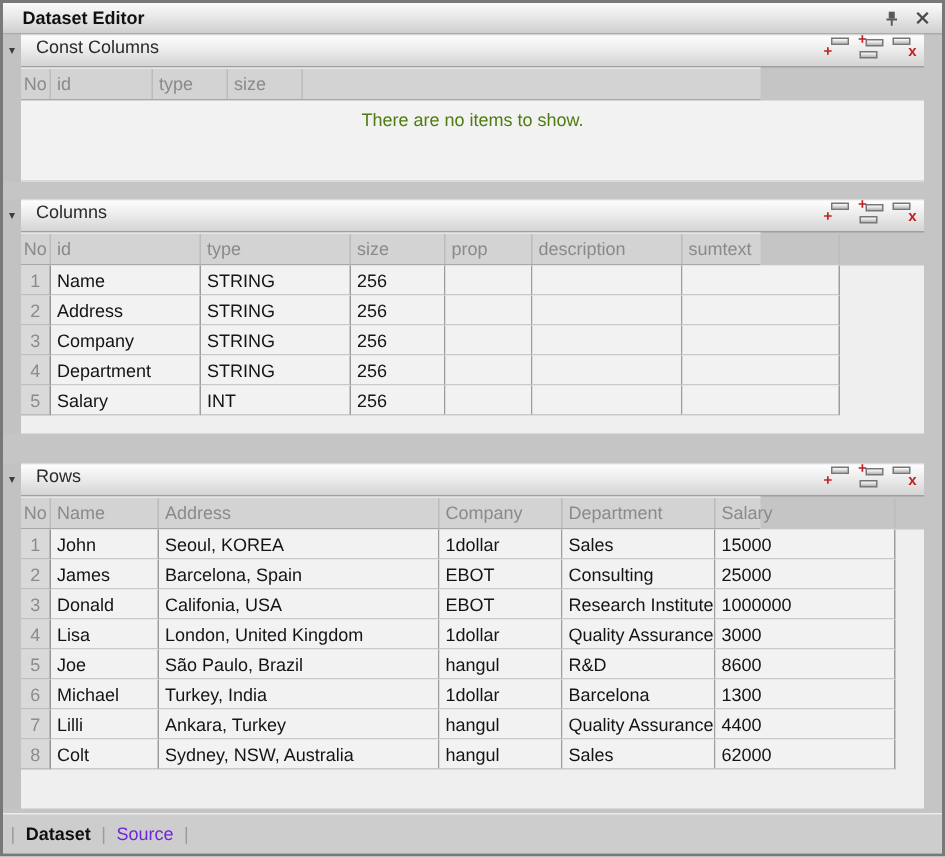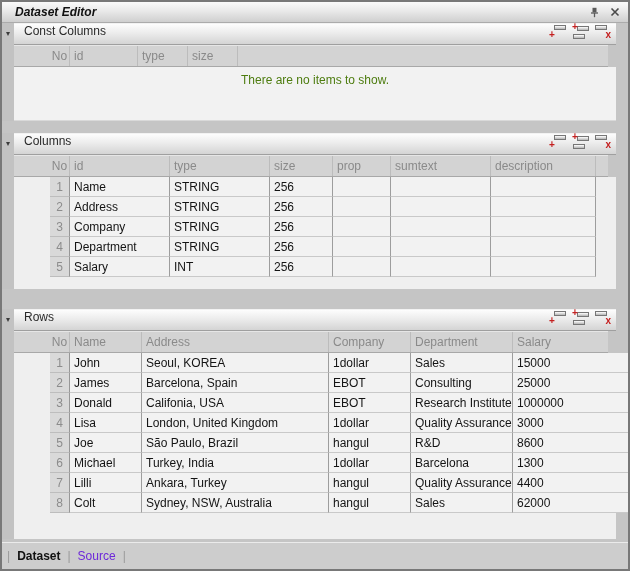--- a/index.html
+++ b/index.html
@@ -10,21 +10,21 @@
     position:relative; width:630px; height:571px;
     border:2px solid #787878; background:#c5c5c5;
     display:flex; flex-direction:column; overflow:hidden;
   }
 
   
   .titlebar {
     height:21px; flex:0 0 21px;
     background:linear-gradient(#fafafa, #e9e9e9 45%, #cfcfcf);
     border-bottom:1px solid #ababab;
-    display:flex; align-items:center; padding:0 8px 0 13px;font-style:italic;
+    display:flex; align-items:center; padding:0 8px 0 13px;
   }
   .titlebar .title { font-weight:bold; color:#111; }
   .win-icons { margin-left:auto; display:flex; align-items:center; gap:10px; }
   .win-icons span { display:inline-flex; cursor:default; }
 
   
   .section { display:flex; margin-left:0; }
   .gutter { width:12px; flex:0 0 12px; background:#c2c2c2; }
   .collapse {
     width:10px; height:12px; margin:5px auto 0;
@@ -53,21 +53,21 @@
   }
   .ic-add .bar { top:1px; right:0; }
   .ic-add .glyph { left:0; bottom:0; }
   .ic-insert .bar.b1 { top:2px; right:0; }
   .ic-insert .bar.b2 { bottom:0; left:1px; }
   .ic-insert .glyph { left:0; top:-1px; }
   .ic-del .bar { top:1px; left:0; }
   .ic-del .glyph { right:1px; bottom:0; }
 
   
-  .thead, .tbody { display:grid; width:594px;padding-left:36px; }
+  .thead, .tbody { display:grid; width:493px; }
   .tbl-const   { grid-template-columns:20px 68px 50px 50px 81px 1fr; }
   .tbl-columns { grid-template-columns:20px 100px 100px 63px 58px 100px 105px 1fr; }
   .tbl-rows    { grid-template-columns:20px 72px 187px 82px 102px 120px 1fr; }
 
   .thead {
     background:#d3d3d3;
     border-top:1px solid #e6e6e6;
     border-bottom:1px solid #a8a8a8;
   }
   .thead .th {
@@ -193,22 +193,22 @@
               <span class="glyph">x</span>
             </span>
         </span>
       </div>
       <div class="thead tbl-columns">
           <div class="th">No</div>
           <div class="th">id</div>
           <div class="th">type</div>
           <div class="th">size</div>
           <div class="th">prop</div>
+          <div class="th">description</div>
           <div class="th">sumtext</div>
-          <div class="th">description</div>
           <div class="th th-filler"></div>
         </div>
       <div class="sec-body body-columns">
         <div class="tbody tbl-columns">
             <div class="row"><div class="no">1</div><div class="td">Name</div><div class="td">STRING</div><div class="td">256</div><div class="td"></div><div class="td"></div><div class="td"></div><div class="filler"></div></div>
             <div class="row"><div class="no">2</div><div class="td">Address</div><div class="td">STRING</div><div class="td">256</div><div class="td"></div><div class="td"></div><div class="td"></div><div class="filler"></div></div>
             <div class="row"><div class="no">3</div><div class="td">Company</div><div class="td">STRING</div><div class="td">256</div><div class="td"></div><div class="td"></div><div class="td"></div><div class="filler"></div></div>
             <div class="row"><div class="no">4</div><div class="td">Department</div><div class="td">STRING</div><div class="td">256</div><div class="td"></div><div class="td"></div><div class="td"></div><div class="filler"></div></div>
             <div class="row"><div class="no">5</div><div class="td">Salary</div><div class="td">INT</div><div class="td">256</div><div class="td"></div><div class="td"></div><div class="td"></div><div class="filler"></div></div>
           </div>

